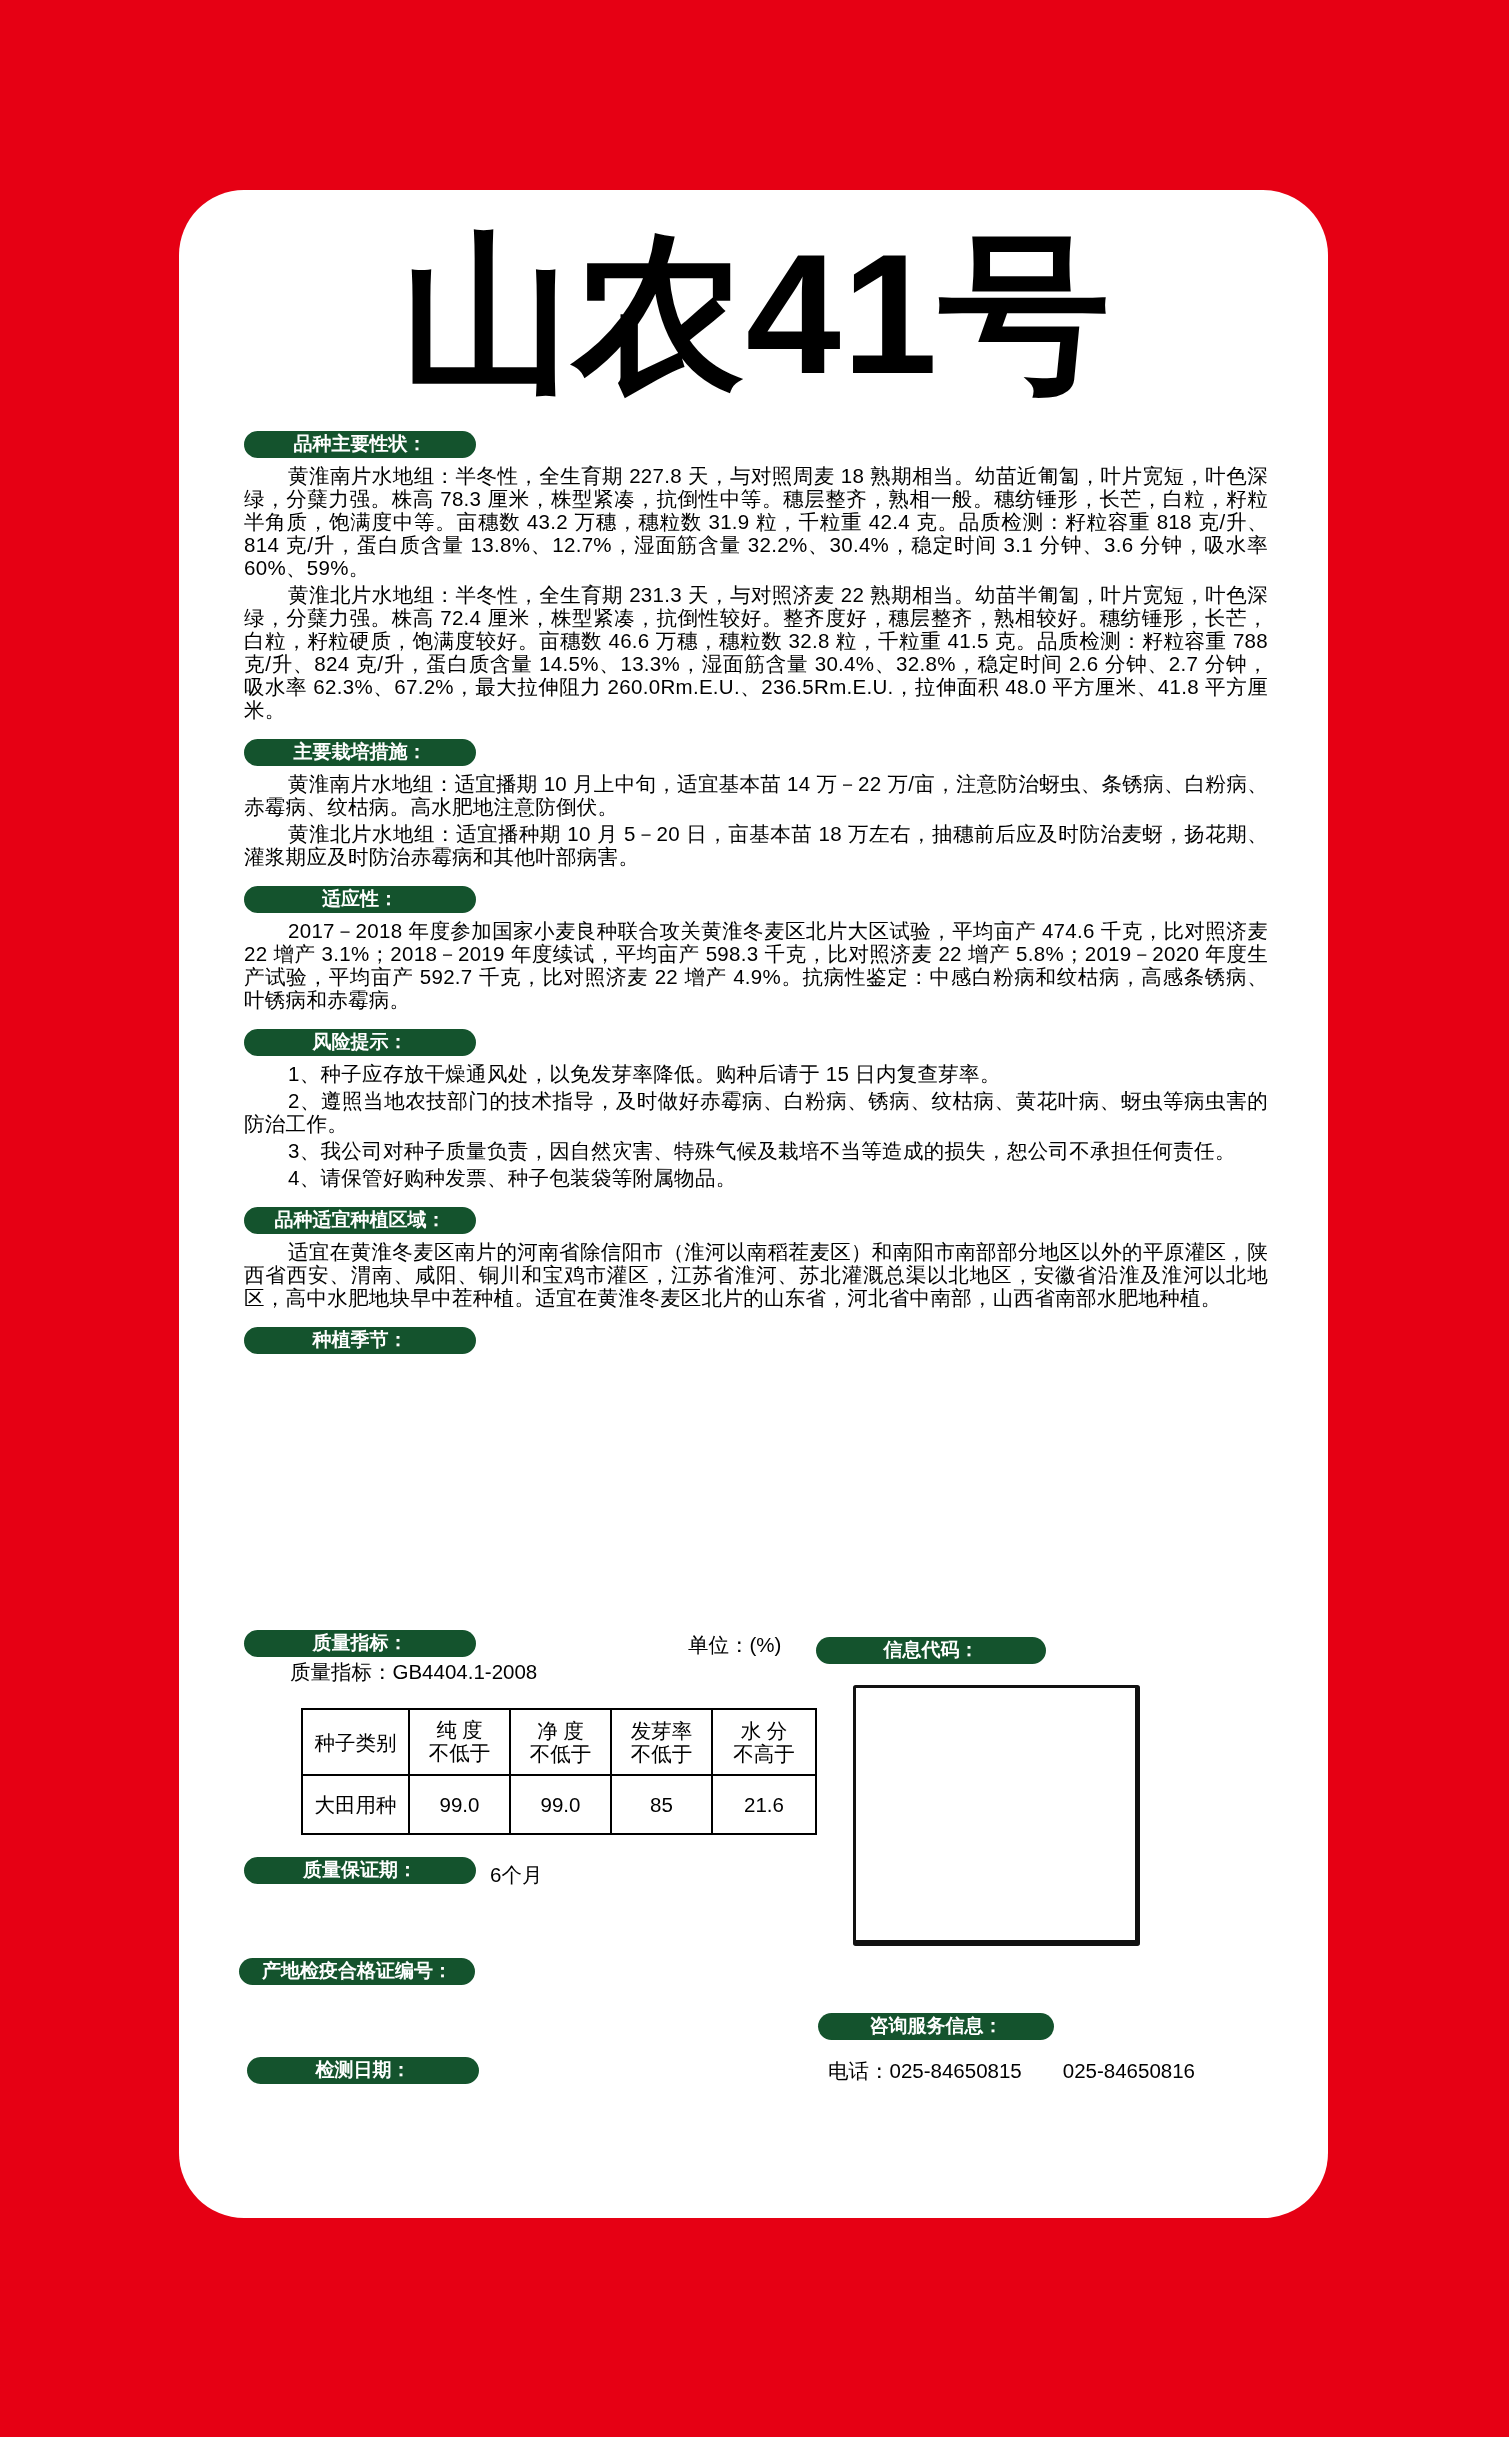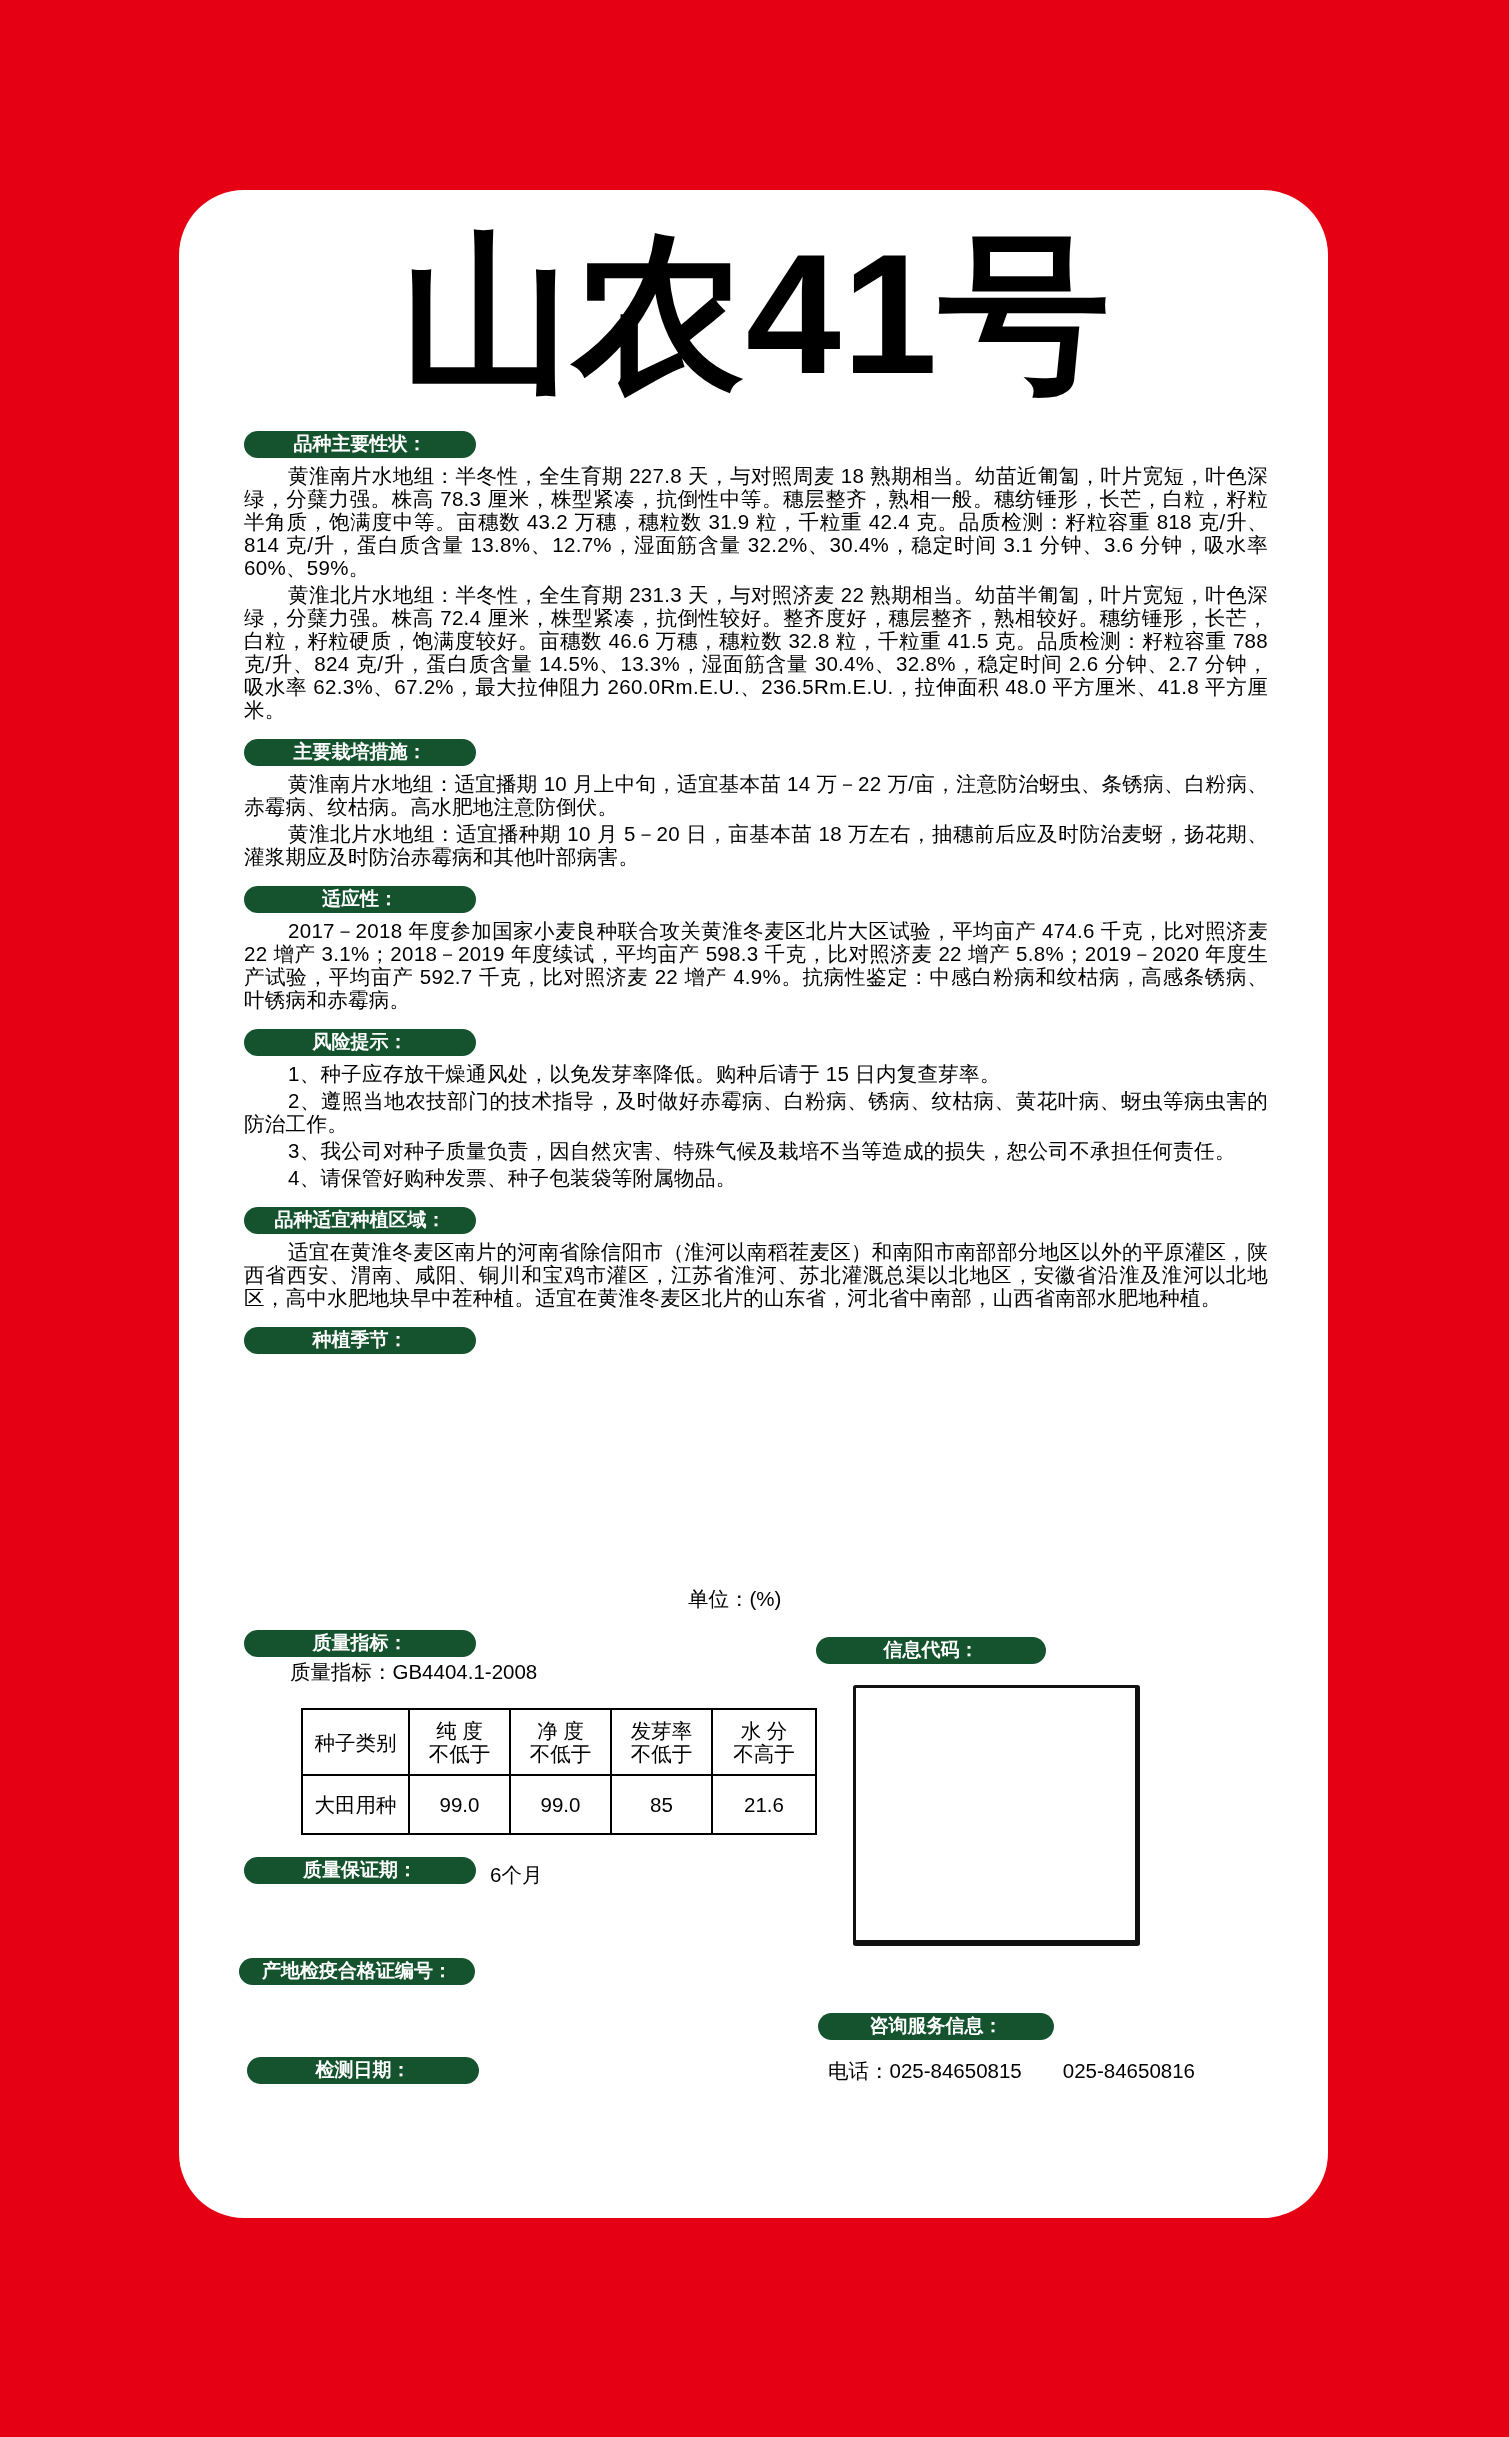--- a/index.html
+++ b/index.html
@@ -36,21 +36,21 @@
   .plain{font-size:20.5px;line-height:23px;}
   .seed-table{
     border-collapse:collapse;table-layout:fixed;
   }
   .seed-table th,.seed-table td{
     border:2.7px solid #000;text-align:center;vertical-align:middle;
     font-weight:normal;font-size:20.5px;line-height:23px;padding:0;
   }
   .seed-table .hrow{height:66px;}
   .seed-table .drow{height:59px;}
-  .c0{width:105px;} .c1{width:99px;} .c2{width:99px;} .c3{width:99px;} .c4{width:102px;}
+  .c0{width:105px;} .c1{width:99px;font-family:Liberation Serif, serif;} .c2{width:99px;} .c3{width:99px;} .c4{width:102px;}
   .info-box{
     box-sizing:border-box;width:287px;height:261px;background:#fff;
     border:3.4px solid #111;border-right-width:5.5px;border-bottom-width:6.8px;
     border-radius:2.7px;
   }
   .badge.abs{margin:0;}
 </style>
 </head>
 <body>
 
@@ -93,21 +93,21 @@
     <div>
       <span class="badge">种植季节：</span>
     </div>
 
   </div>
 
   <span class="badge abs" style="left:65px;top:1440px;">质量指标：</span>
   <span class="badge abs" style="left:637px;top:1447px;width:230px;">信息代码：</span>
 
   <span class="abs plain" style="left:111px;top:1470px;">质量指标：GB4404.1-2008</span>
-  <span class="abs plain" style="left:509px;top:1397px;">单位：(%)</span>
+  <span class="abs plain" style="left:509px;top:1443px;">单位：(%)</span>
 
   <table class="seed-table abs" style="left:122px;top:1518px;">
     <tbody>
       <tr class="hrow">
         <th class="c0">种子类别</th>
         <th class="c1">
           <div>纯 度</div>
           <div>不低于</div>
         </th>
         <th class="c2">

